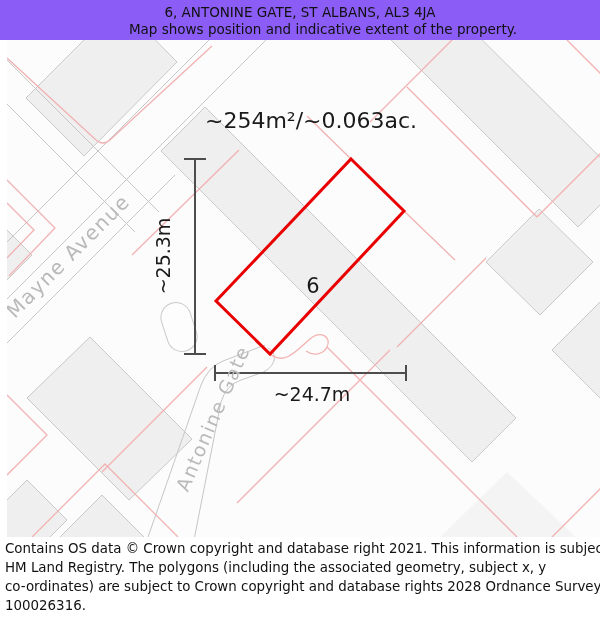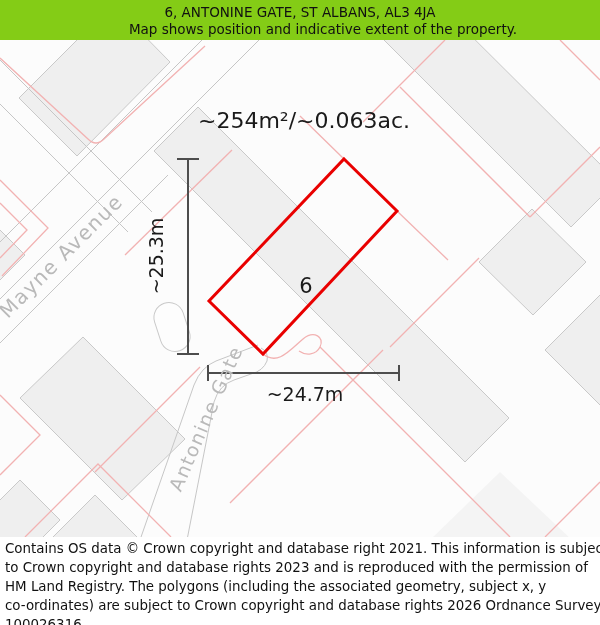--- a/index.html
+++ b/index.html
@@ -1,20 +1,20 @@
 <!DOCTYPE html>
 <html><head>
 <meta charset="utf-8">
 <style>
   html,body{margin:0;padding:0;background:#ffffff;}
   body{width:600px;height:625px;position:relative;font-family:"DejaVu Sans","Liberation Sans",sans-serif;overflow:hidden;}
-  .header{position:absolute;top:0;left:0;width:600px;height:40px;text-align:center;background:#84cc16;}
+  .header{position:absolute;top:0;left:0;width:600px;height:40px;text-align:center;background:#8b5cf6;}
   .header .title{font-size:13.5px;color:#111;margin-top:4px;line-height:17px;}
   .header .subtitle{font-size:13.5px;color:#111;line-height:17px;margin-left:46px;}
-  .map-wrap{position:absolute;top:40px;left:0;width:504px;height:497px;}
+  .map-wrap{position:absolute;top:40px;left:7px;width:504px;height:497px;}
   svg text{font-family:"DejaVu Sans","Liberation Sans",sans-serif;}
   .bldg{fill:#efefef;stroke:#c9c9c9;stroke-width:1;}
   .grayline{stroke:#c6c6c6;stroke-width:1;fill:none;}
   .pinkline{stroke:#f2b2b2;stroke-width:1.3;fill:none;}
   .dimline{stroke:#4d4d4d;stroke-width:2;fill:none;}
   .maplabel{fill:#1a1a1a;}
   .streetlabel{fill:#b9b9b9;letter-spacing:1.5px;}
   .footer{position:absolute;top:537px;left:0;width:592px;padding:2px 0 0 5px;background:#ffffff;}
   .footer div{font-size:13.4px;line-height:19px;color:#111;white-space:nowrap;}
 </style>
@@ -88,17 +88,16 @@
   <text class="maplabel" x="306" y="253" font-size="21" text-anchor="middle">6</text>
   <text class="maplabel" transform="translate(163 216) rotate(-90)" font-size="19" text-anchor="middle">~25.3m</text>
   <text class="maplabel" x="305" y="361" font-size="19" text-anchor="middle">~24.7m</text>
   <text class="streetlabel" transform="translate(66 221) rotate(-45)" font-size="20" text-anchor="middle">Mayne Avenue</text>
   <text class="streetlabel" transform="translate(212 381) rotate(-66.5)" font-size="19" text-anchor="middle">Antonine Gate</text>
 </svg>
 </div>
 
 <div class="footer">
   <div>Contains OS data © Crown copyright and database right 2021. This information is subject</div>
-  <div>to Crown copyright and database rights 2023 and is reproduced with the permission of</div>
   <div>HM Land Registry. The polygons (including the associated geometry, subject x, y</div>
-  <div>co-ordinates) are subject to Crown copyright and database rights 2026 Ordnance Survey</div>
+  <div>co-ordinates) are subject to Crown copyright and database rights 2028 Ordnance Survey</div>
   <div>100026316.</div>
 </div>
 
 </body></html>

